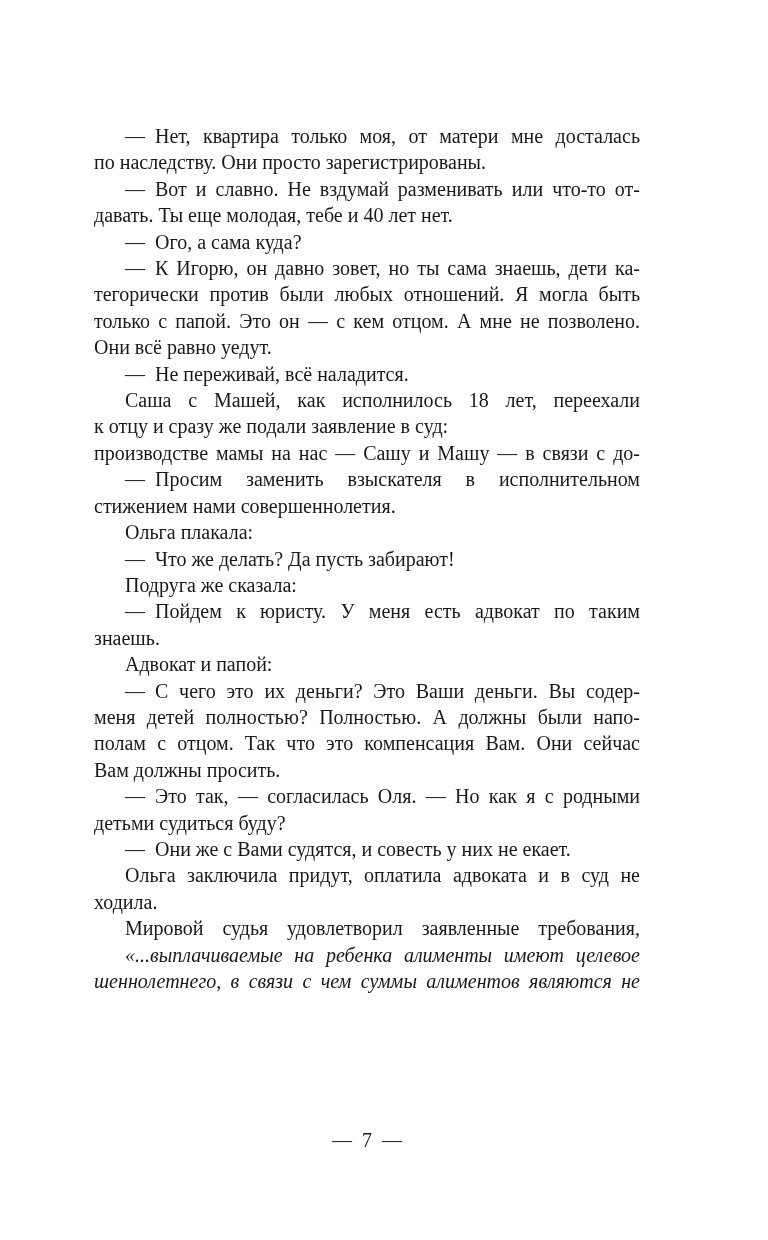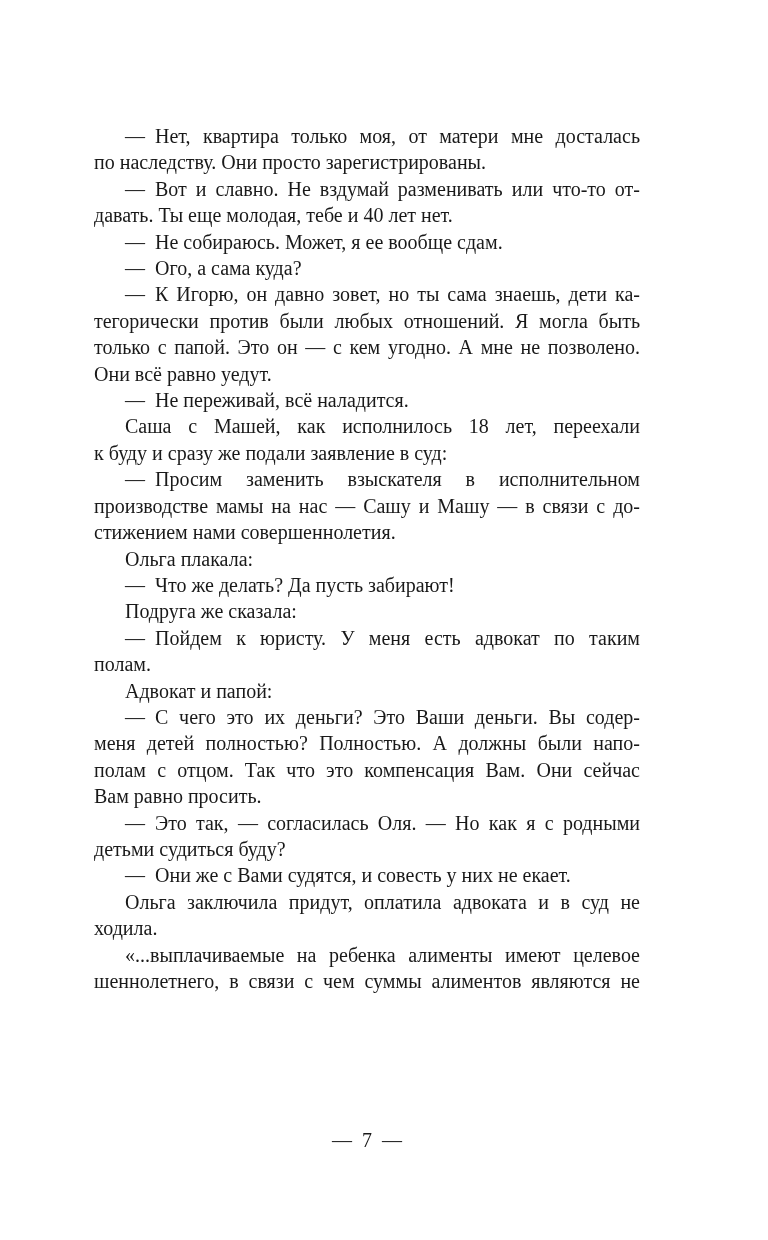--- a/index.html
+++ b/index.html
@@ -28,66 +28,67 @@
     overflow: hidden;
   }
   .line.justify {
     text-align: justify;
     text-align-last: justify;
   }
   .line.indent {
     padding-left: 31px;
   }
   .line.italic {
+    font-style: italic;
   }
   .footer {
     position: absolute;
     left: 94px;
     top: 1128px;
     width: 546px;
     text-align: center;
     font-size: 20px;
     line-height: 24px;
   }
 </style>
 </head>
 <body>
 
 <div class="page" style="background: rgb(255, 255, 255); color: rgb(25, 25, 25);">
   <div class="text-block">
       <div class="line indent justify">— Нет, квартира только моя, от матери мне досталась</div>
       <div class="line">по наследству. Они просто зарегистрированы.</div>
       <div class="line indent justify">— Вот и славно. Не вздумай разменивать или что-то от-</div>
       <div class="line">давать. Ты еще молодая, тебе и 40 лет нет.</div>
-      <div class="line indent">— Не собираюсь. Может, я ее вообще сдам.</div>
       <div class="line indent">— Ого, а сама куда?</div>
       <div class="line indent justify">— К Игорю, он давно зовет, но ты сама знаешь, дети ка-</div>
       <div class="line justify">тегорически против были любых отношений. Я могла быть</div>
-      <div class="line justify">только с папой. Это он — с кем угодно. А мне не позволено.</div>
+      <div class="line justify">только с папой. Это он — с кем отцом. А мне не позволено.</div>
       <div class="line">Они всё равно уедут.</div>
       <div class="line indent">— Не переживай, всё наладится.</div>
       <div class="line indent justify">Саша с Машей, как исполнилось 18 лет, переехали</div>
-      <div class="line">к буду и сразу же подали заявление в суд:</div>
+      <div class="line">к отцу и сразу же подали заявление в суд:</div>
+      <div class="line justify">производстве мамы на нас — Сашу и Машу — в связи с до-</div>
       <div class="line indent justify">— Просим заменить взыскателя в исполнительном</div>
-      <div class="line justify">производстве мамы на нас — Сашу и Машу — в связи с до-</div>
       <div class="line">стижением нами совершеннолетия.</div>
       <div class="line indent">Ольга плакала:</div>
       <div class="line indent">— Что же делать? Да пусть забирают!</div>
       <div class="line indent">Подруга же сказала:</div>
       <div class="line indent justify">— Пойдем к юристу. У меня есть адвокат по таким</div>
-      <div class="line">полам.</div>
+      <div class="line">знаешь.</div>
       <div class="line indent">Адвокат и папой:</div>
       <div class="line indent justify">— С чего это их деньги? Это Ваши деньги. Вы содер-</div>
       <div class="line justify">меня детей полностью? Полностью. А должны были напо-</div>
       <div class="line justify">полам с отцом. Так что это компенсация Вам. Они сейчас</div>
-      <div class="line">Вам равно просить.</div>
+      <div class="line">Вам должны просить.</div>
       <div class="line indent justify">— Это так, — согласилась Оля. — Но как я с родными</div>
       <div class="line">детьми судиться буду?</div>
       <div class="line indent">— Они же с Вами судятся, и совесть у них не екает.</div>
       <div class="line indent justify">Ольга заключила придут, оплатила адвоката и в суд не</div>
       <div class="line">ходила.</div>
+      <div class="line indent justify">Мировой судья удовлетворил заявленные требования,</div>
       <div class="line indent justify italic">«...выплачиваемые на ребенка алименты имеют целевое</div>
       <div class="line justify italic">шеннолетнего, в связи с чем суммы алиментов являются не</div>
     </div>
   <div class="footer">
     <span>— 7 —</span>
   </div>
 </div>
 
 </body></html>

